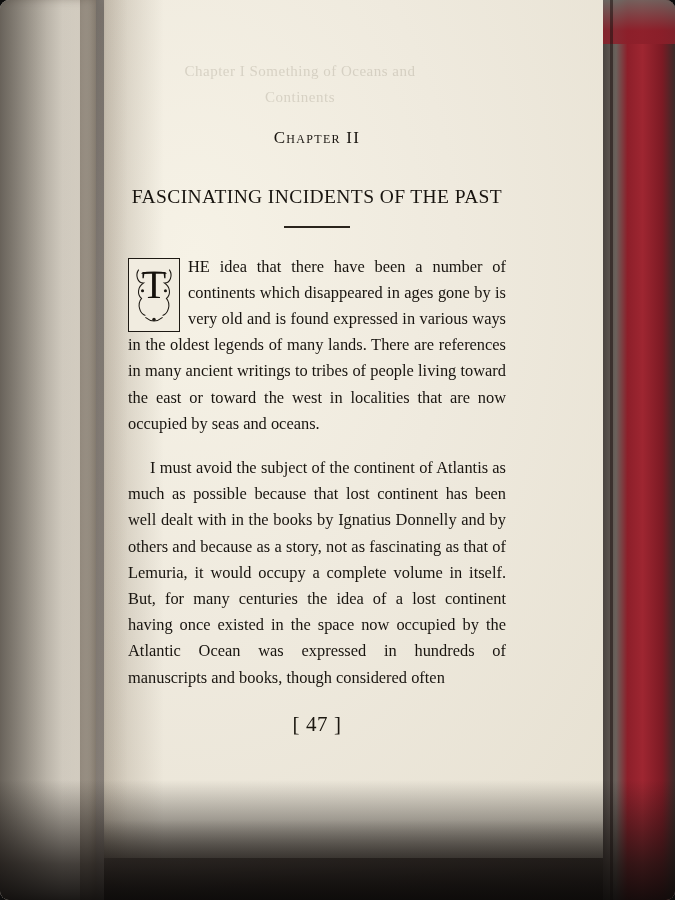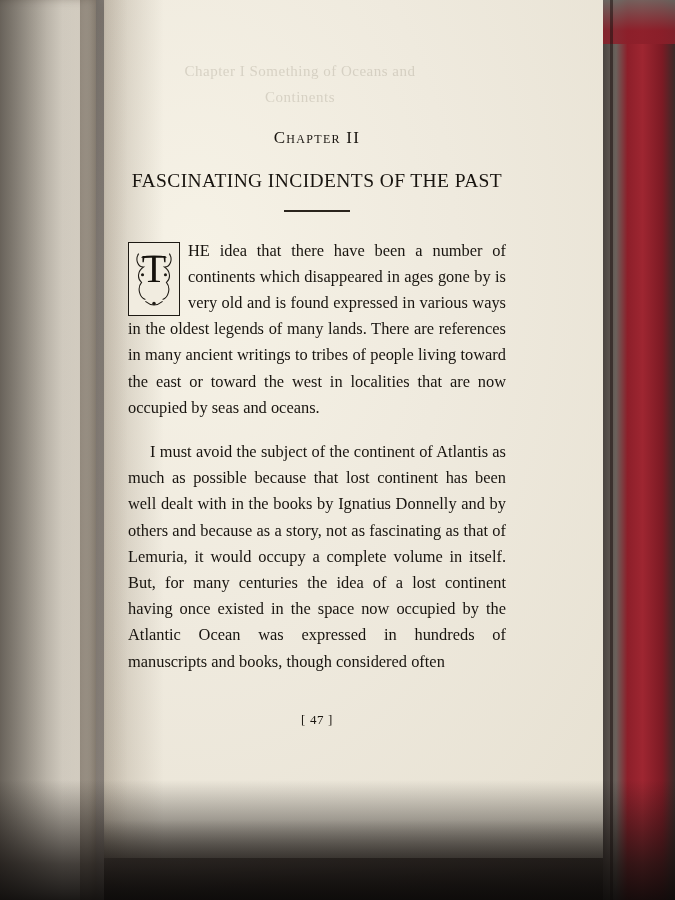--- a/index.html
+++ b/index.html
@@ -7,20 +7,21 @@
     padding: 0;
     background: #0d0d0d;
   }
   #page {
     position: relative;
     width: 675px;
     height: 900px;
     overflow: hidden;
     background: #7b7570;
     font-family: "Liberation Serif", serif;
+    border-radius: 9px;
   }
 
   
   .bg-desk {
     position: absolute;
     inset: 0;
     background:
       linear-gradient(100deg, #6e6a66 0%, #8b8682 18%, #9a948e 40%, #7e7874 70%, #5f5a57 100%);
   }
   .bg-shadow-bottom {
@@ -115,21 +116,21 @@
     left: 128px;
     top: 128px;
     width: 378px;
     color: #18140f;
   }
   .chapter-label {
     text-align: center;
     font-size: 17px;
     letter-spacing: 1.3px;
     font-variant: small-caps;
-    margin: 0 0 22px 0;
+    margin: 0 0 38px 0;
   }
   .chapter-title {
     text-align: center;
     font-size: 19.5px;
     letter-spacing: 0.4px;
     margin: 0 0 2px 0;
     white-space: nowrap;
   }
   .rule {
     width: 66px;
@@ -173,21 +174,21 @@
     line-height: 40px;
     color: #15110c;
     font-family: "Liberation Serif", serif;
   }
   .folio {
     position: absolute;
     left: 128px;
     top: 712px;
     width: 378px;
     text-align: center;
-    font-size: 13px;
+    font-size: 21px;
     color: #1a160f;
     letter-spacing: .6px;
   }
 </style>
 </head>
 <body>
 
 <div id="page">
 
   <div class="bg-desk"></div>

